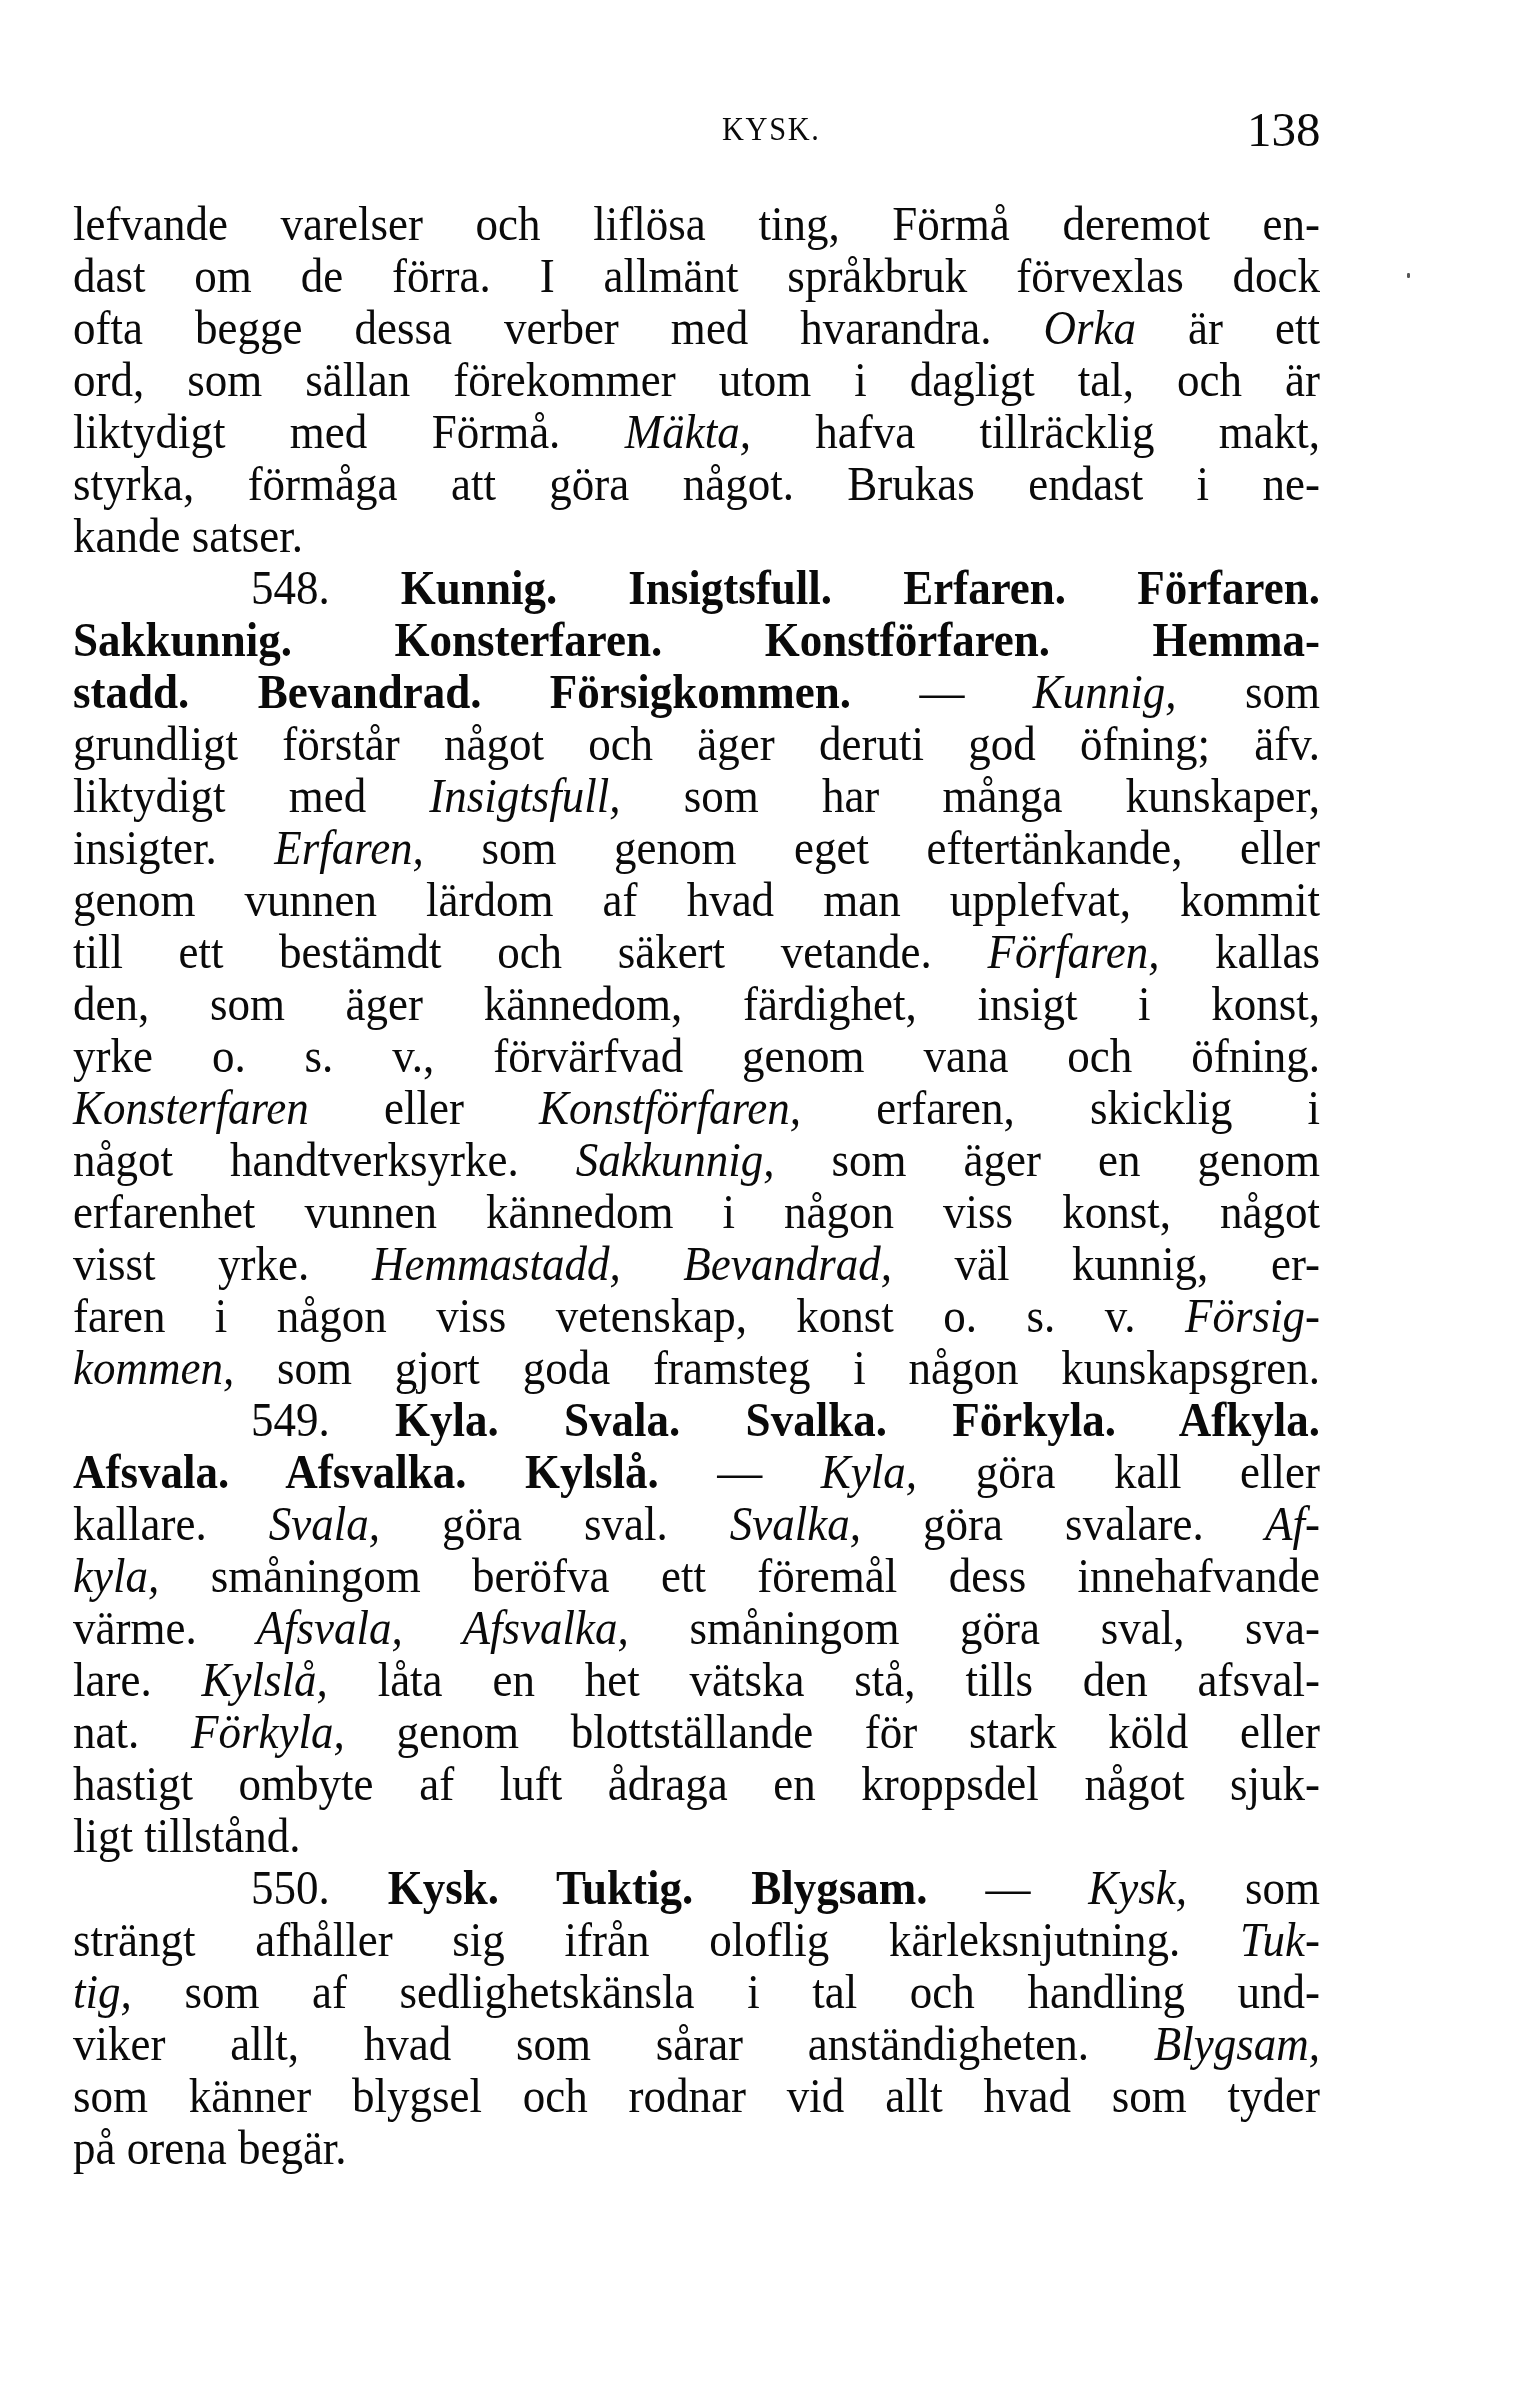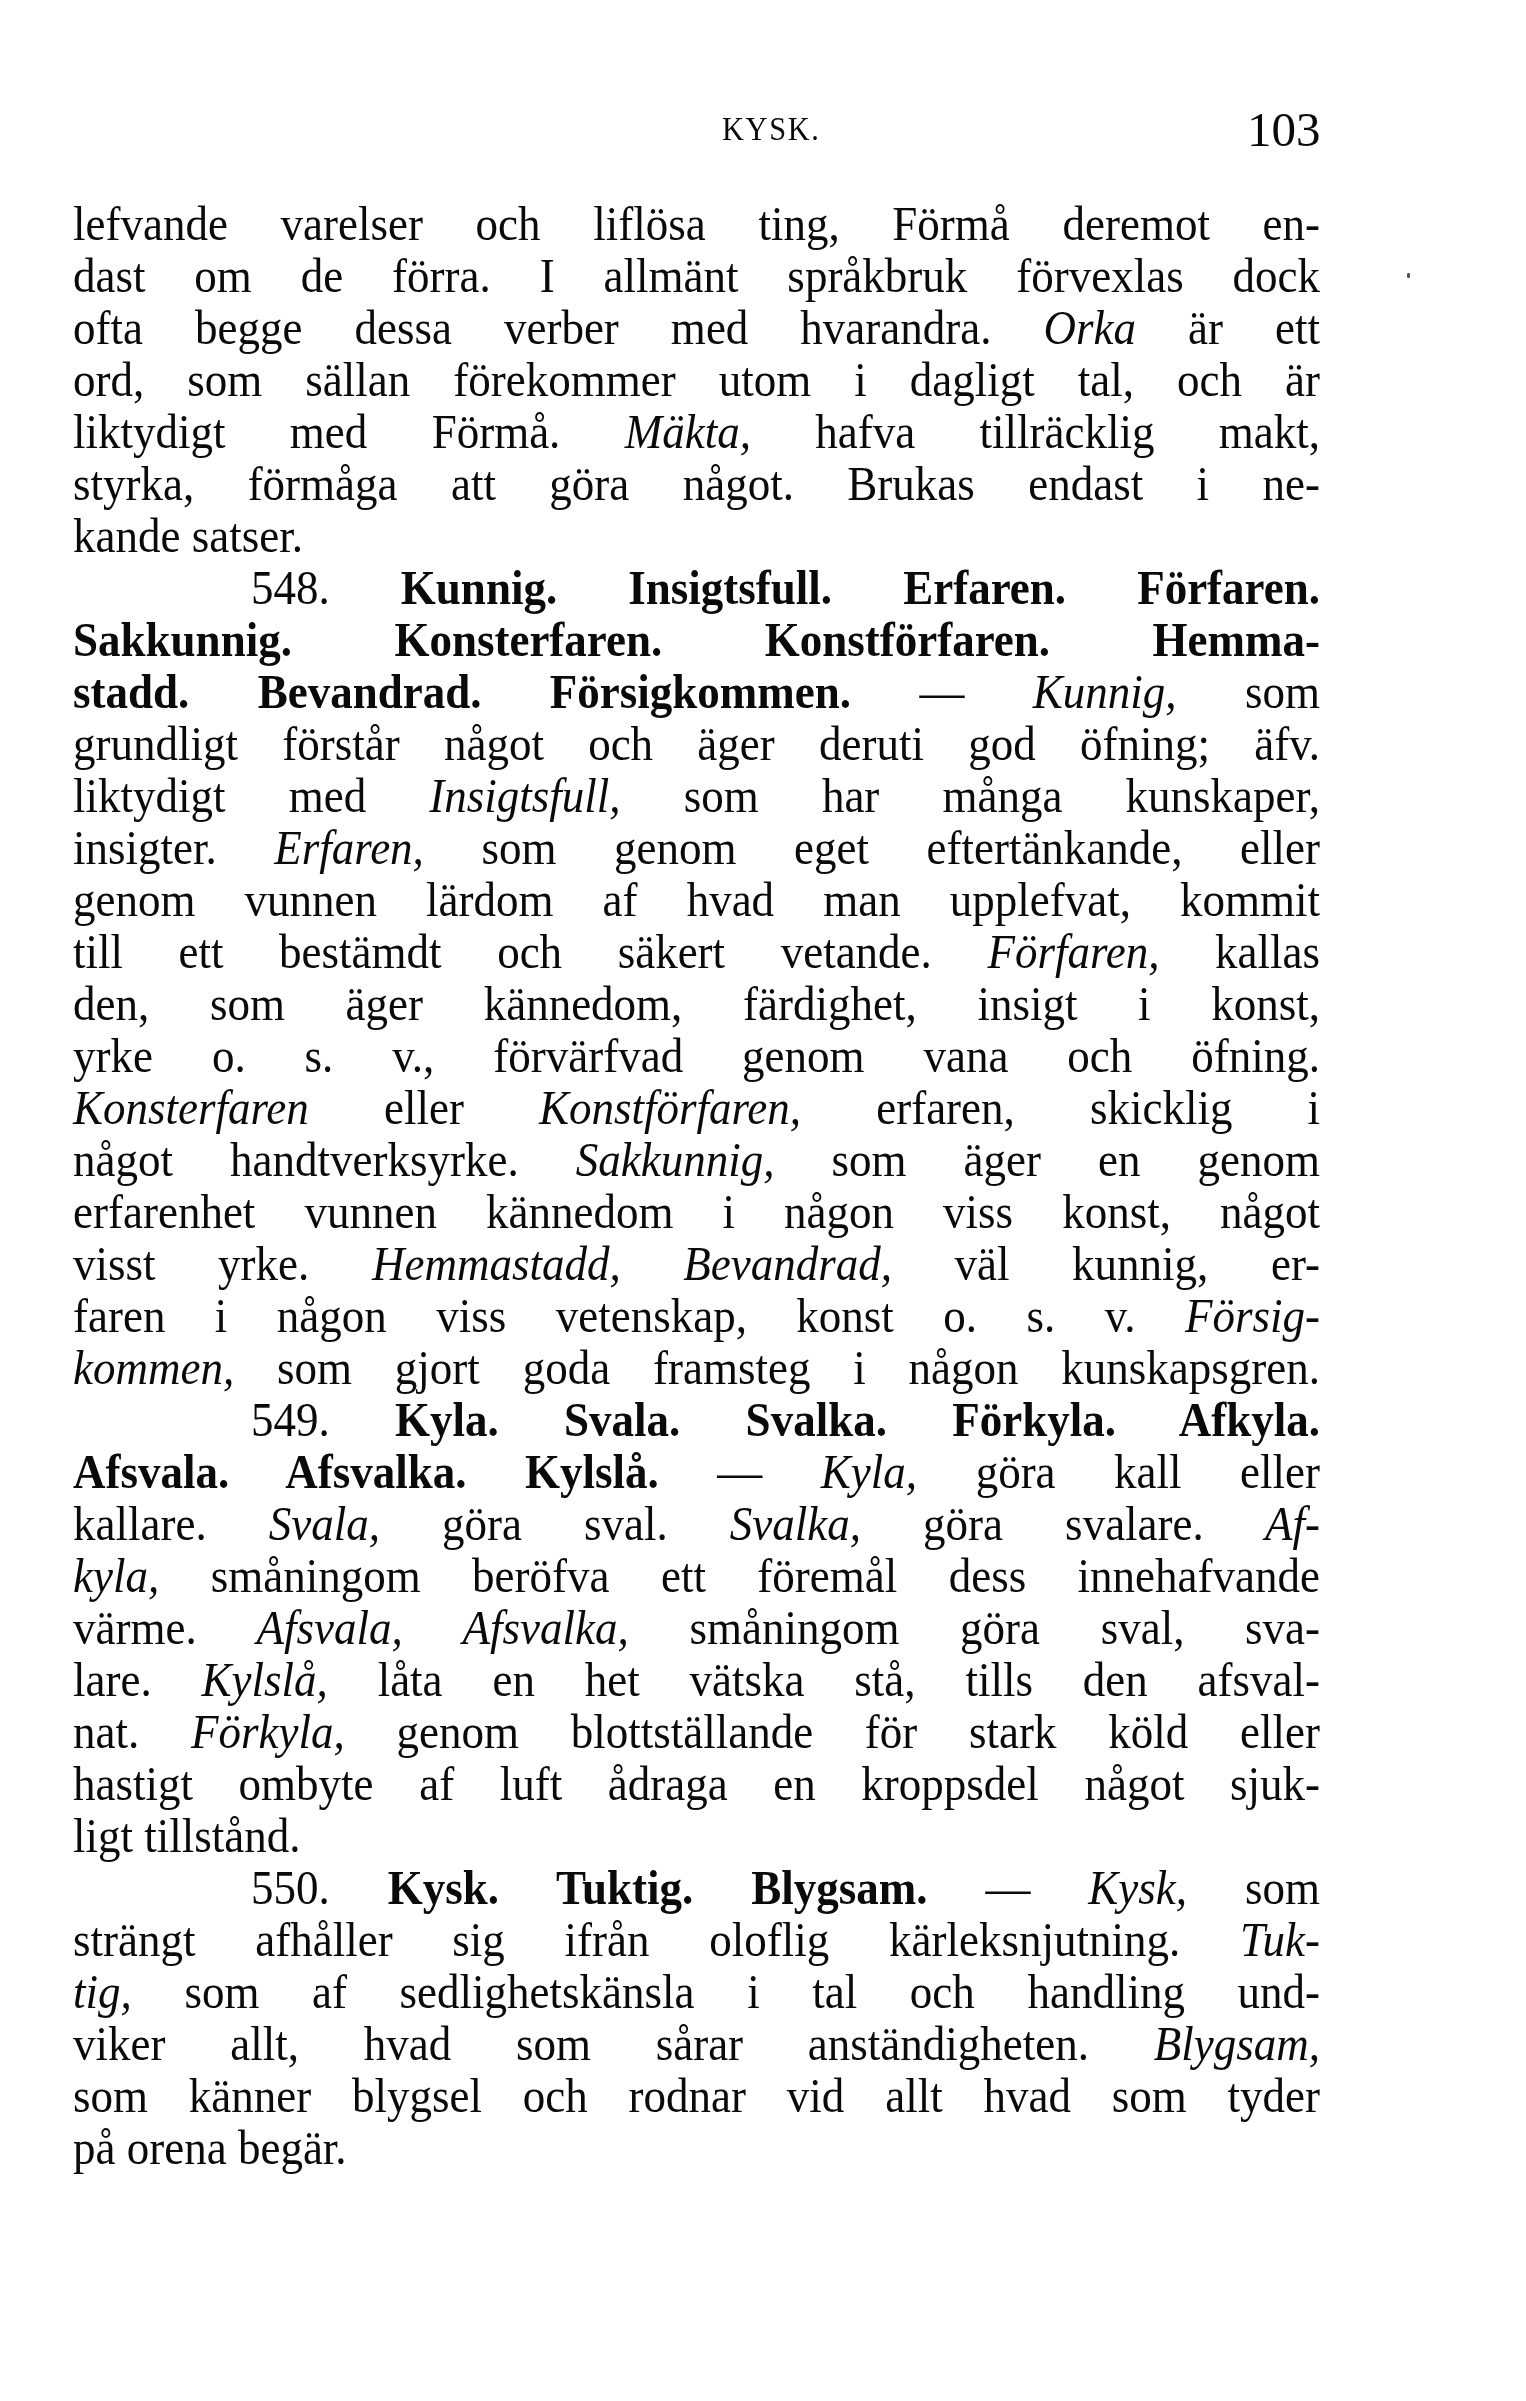--- a/index.html
+++ b/index.html
@@ -18,21 +18,21 @@
   .b { font-weight: bold; }
   .i { font-style: italic; }
   .line span + span::before { content: " "; }
   .speck { position: absolute; width: 3.1px; height: 4.9px; background: #555; border-radius: 1.2px; }
 </style>
 </head>
 <body>
 
 <div class="page">
   <div class="running-head">KYSK.</div>
-  <div class="page-number">103</div>
+  <div class="page-number">138</div>
   <div class="body-text" id="body-text">
       <div class="line"><span>lefvande varelser och liflösa ting, Förmå deremot en-</span></div>
       <div class="line"><span>dast om de förra. I allmänt språkbruk förvexlas dock</span></div>
       <div class="line"><span>ofta begge dessa verber med hvarandra.</span><span class="i">Orka</span><span>är ett</span></div>
       <div class="line"><span>ord, som sällan förekommer utom i dagligt tal, och är</span></div>
       <div class="line"><span>liktydigt med Förmå.</span><span class="i">Mäkta,</span><span>hafva tillräcklig makt,</span></div>
       <div class="line"><span>styrka, förmåga att göra något. Brukas endast i ne-</span></div>
       <div class="line last"><span>kande satser.</span></div>
       <div class="line indent"><span>548.</span><span class="b">Kunnig. Insigtsfull. Erfaren. Förfaren.</span></div>
       <div class="line"><span class="b">Sakkunnig. Konsterfaren. Konstförfaren. Hemma-</span></div>

